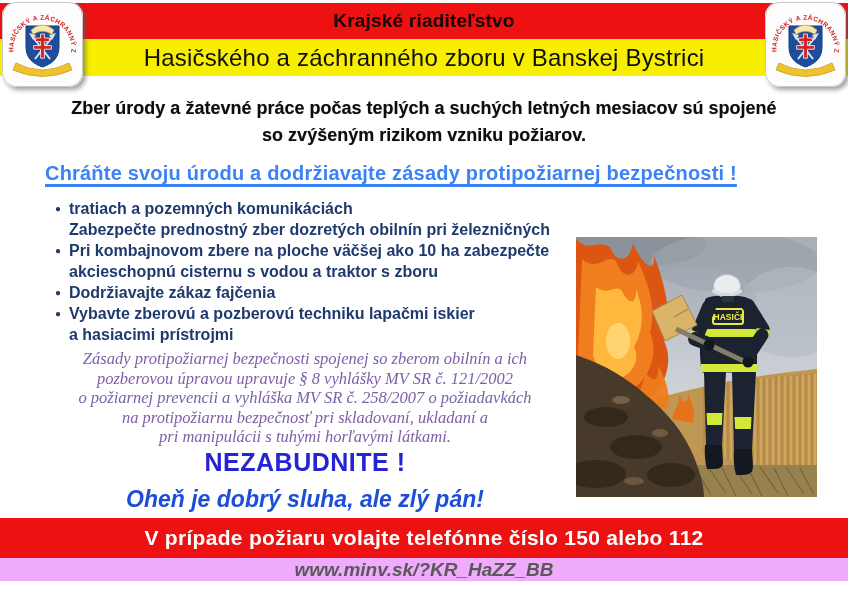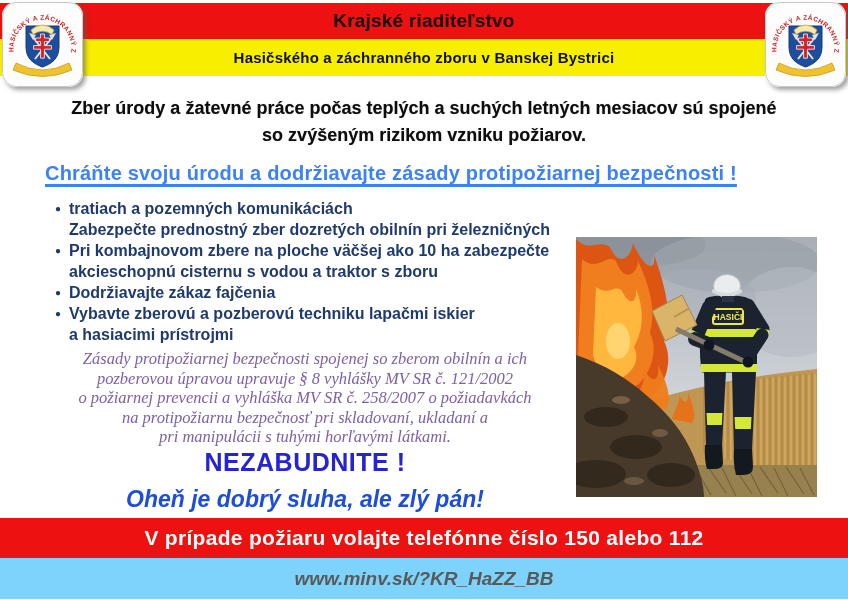--- a/index.html
+++ b/index.html
@@ -5,21 +5,21 @@
   html,body{margin:0;padding:0;background:#888;}
   .poster{
     position:relative;width:848px;height:600px;background:#ffffff;
     font-family:"Liberation Sans", sans-serif;overflow:hidden;margin:0 auto;
   }
   
   .band{position:absolute;left:0;right:0;display:flex;align-items:center;justify-content:center;}
   .band-red-top{top:3px;height:36px;background:#ed1111;}
   .band-yellow-top{top:39px;height:37px;background:#f8ee00;}
   .band-red-top .label{font-size:19px;font-weight:bold;color:#150505;letter-spacing:.2px;}
-  .band-yellow-top .label{font-size:15px;font-weight:bold;color:#101010;letter-spacing:.2px;}
+  .band-yellow-top .label{font-size:24px;font-weight:normal;color:#101010;letter-spacing:.2px;}
   
   .badge{position:absolute;top:2px;width:81px;height:85px;border-radius:14px;
          box-shadow:3px 3px 4px rgba(90,90,90,.55);background:#fdfdfd;}
   .badge-left{left:2px;}
   .badge-right{right:2px;}
   .badge svg{display:block;}
   
   .intro{position:absolute;top:95px;left:0;right:0;text-align:center;
          font-size:18px;font-weight:bold;color:#0d0d0d;line-height:27px;
          text-shadow:0 0 1px rgba(0,0,0,.35);}
@@ -40,21 +40,21 @@
   
   .nezabudnite{position:absolute;top:448px;left:25px;width:560px;text-align:center;
          font-size:25px;font-weight:bold;color:#2424d4;letter-spacing:.5px;}
   .motto{position:absolute;top:486px;left:25px;width:560px;text-align:center;
          font-size:23px;font-weight:bold;font-style:italic;color:#1d4ed8;}
   
   .photo{position:absolute;left:576px;top:237px;width:241px;height:260px;overflow:hidden;}
   
   .band-red-bottom{top:518px;height:40px;background:#ed1111;}
   .band-red-bottom .label{font-size:21px;font-weight:bold;color:#ffffff;letter-spacing:.3px;}
-  .band-yellow-bottom{top:558px;height:41px;background:#7dd3fc;}
+  .band-yellow-bottom{top:558px;height:23px;background:#f0abfc;}
   .band-yellow-bottom .label{font-size:19px;font-weight:bold;font-style:italic;color:#595959;}
 </style>
 </head>
 <body>
 
 <div class="poster">
 
   <div class="band band-red-top">
     <span class="label">Krajské riaditeľstvo</span>
   </div>

